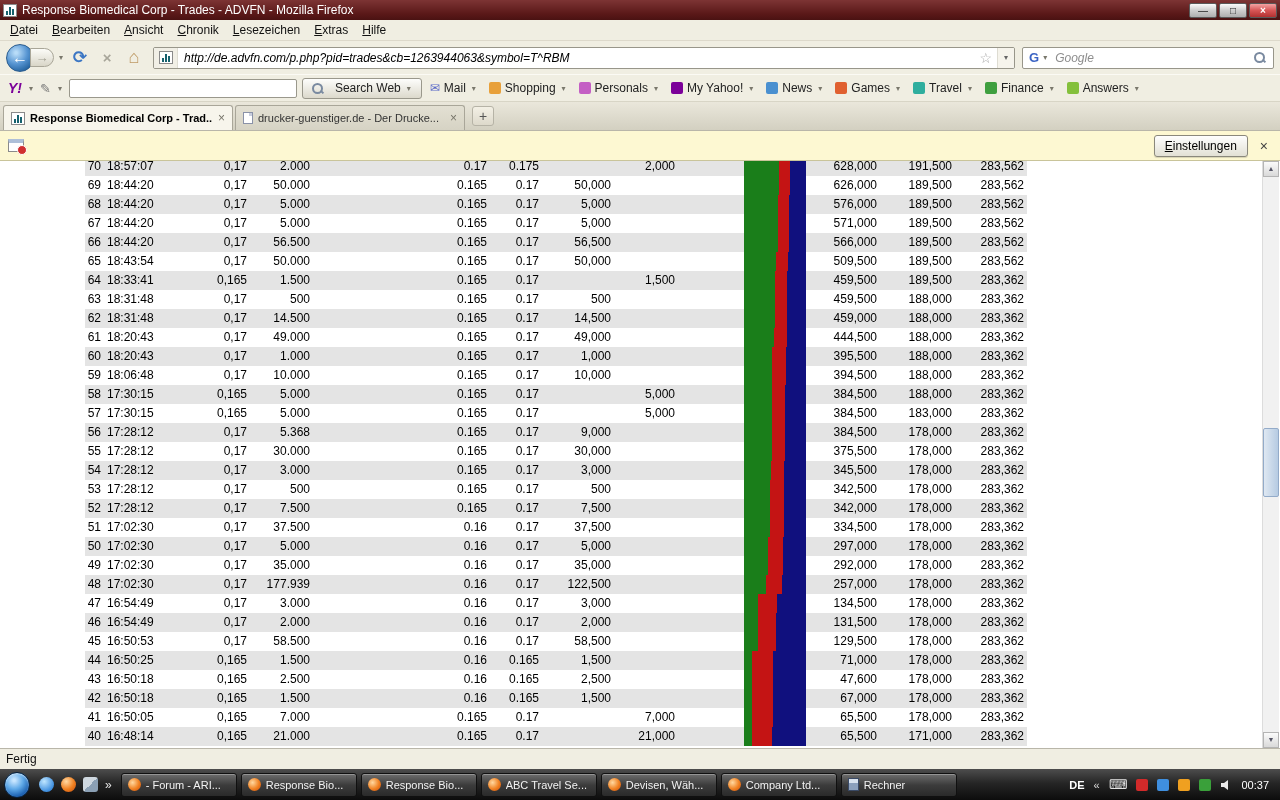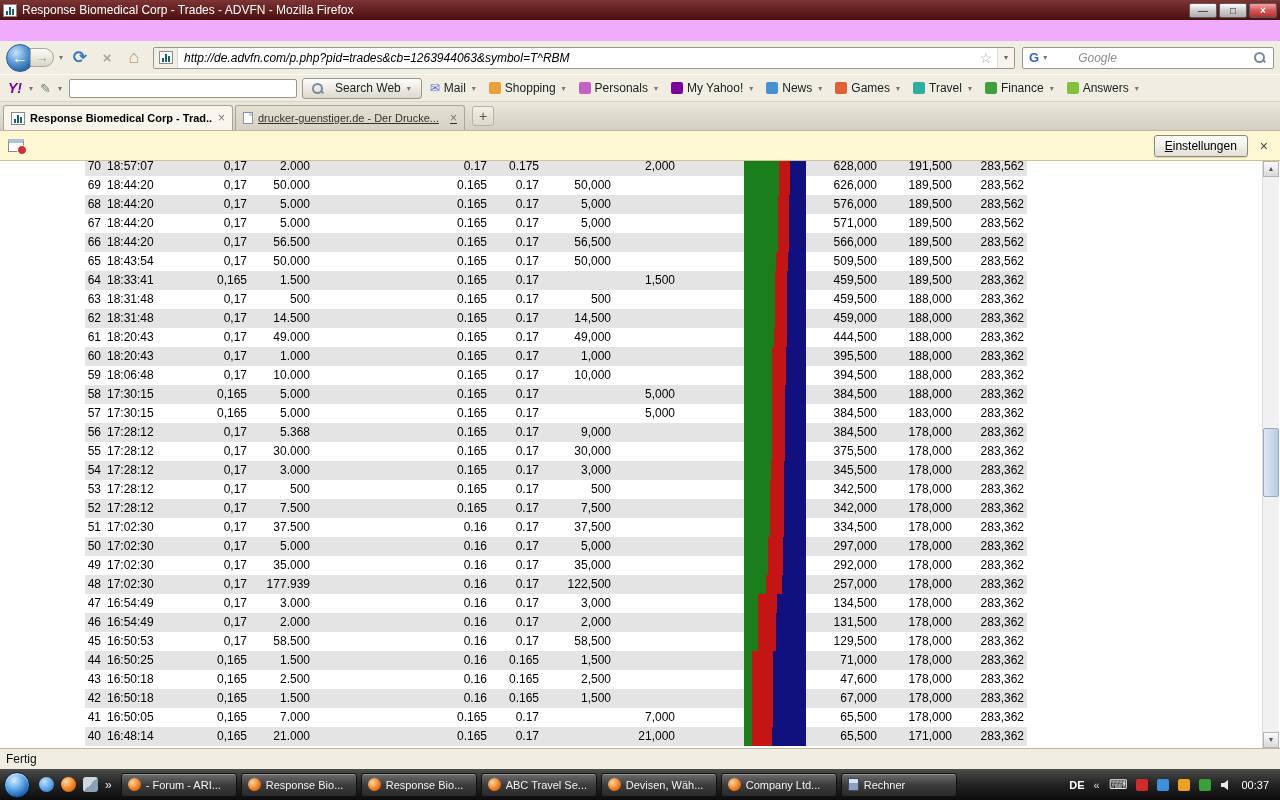--- a/index.html
+++ b/index.html
@@ -50,21 +50,21 @@
   .urlbar .fav { width:24px; height:100%; background:#f1efe6; border-right:1px solid #dedcd2;
     display:flex; align-items:center; justify-content:center; }
   .url-text { flex:1; padding:0 6px; color:#000; white-space:nowrap; overflow:hidden;font-style:italic; }
   .star-glyph { color:#a8a8a8; font-size:14px; padding:0 5px; }
   .url-drop { width:17px; height:100%; border-left:1px solid #dedcd2; color:#666; font-size:8px;
     display:flex; align-items:center; justify-content:center; background:#f6f4ec; }
 
   .searchbar { width:252px; height:22px; background:#fff; border:1px solid #98968a; border-radius:2px;
     display:flex; align-items:center; }
   .g-logo { color:#3a63c4; font-weight:bold; font-size:13px; padding:0 2px 0 6px; }
-  .search-placeholder { flex:1; color:#8d8d8d; font-style:italic; padding-left:6px;margin-left:23px; }
+  .search-placeholder { flex:1; color:#8d8d8d; font-style:italic; padding-left:6px; }
   .magnifier { position:relative; width:13px; height:13px; margin-right:7px; flex-shrink:0; }
   .magnifier::before { content:''; position:absolute; left:1px; top:1px; width:7px; height:7px;
     border:2px solid #7a8aa0; border-radius:50%; }
   .magnifier::after { content:''; position:absolute; left:9px; top:9px; width:4px; height:2px;
     background:#7a8aa0; transform:rotate(45deg); }
 
   
   .yahoobar { position:absolute; top:74px; left:0; right:0; height:28px; background:#f0eee2;
     border-top:1px solid #fbfaf4; border-bottom:1px solid #d8d5c6; display:flex; align-items:center;
     padding:0 8px; gap:5px; color:#222; }
@@ -80,21 +80,21 @@
   .envelope-glyph { font-size:12px; color:#5a6ac8; }
 
   
   .tabbar { position:absolute; top:102px; left:0; right:0; height:29px;
     background:linear-gradient(#eae7db,#d3d0c1); border-bottom:1px solid #b9b6a9;
     display:flex; align-items:flex-end; padding:0 3px; }
   .tab { width:230px; height:25px; display:flex; align-items:center; gap:5px; padding:0 7px;
     font-size:11px; border:1px solid #a9a699; border-bottom:none; border-radius:3px 3px 0 0;
     margin-right:2px; overflow:hidden; }
   .tab.active { background:#f7f5ec; font-weight:bold; }
-  .tab.inactive { background:linear-gradient(#e3e0d3,#d6d3c4); color:#333;text-decoration:underline; }
+  .tab.inactive { background:linear-gradient(#e3e0d3,#d6d3c4); color:#333; }
   .tab-label { white-space:nowrap; overflow:hidden; flex:1; }
   .tab-close { color:#77756a; font-size:12px; font-weight:normal; }
   .page-ico { width:10px; height:12px; background:#fff; border:1px solid #8a92a8; position:relative; flex-shrink:0; }
   .page-ico::after { content:''; position:absolute; right:0; top:0; width:3px; height:3px; background:#c8cede; }
   .newtab-btn { align-self:center; width:22px; height:20px; margin-left:5px; text-align:center; line-height:18px;
     color:#555; font-size:14px; background:linear-gradient(#f3f0e5,#ddd9cb); border:1px solid #b6b3a6; border-radius:3px; }
 
   
   .notifbar { position:absolute; top:131px; left:0; right:0; height:30px; background:#fdf8d2;
     border-bottom:1px solid #c9c49a; display:flex; align-items:center; padding:0 8px; gap:8px; }
@@ -176,20 +176,29 @@
         <i class="b3"></i>
       </span>
     <span class="title-text">Response Biomedical Corp - Trades - ADVFN - Mozilla Firefox</span>
     <div class="win-buttons">
       <div class="win-btn">—</div>
       <div class="win-btn">□</div>
       <div class="win-btn close">×</div>
     </div>
   </div>
 
+  <div class="menubar">
+    <span class="menu-item">Datei</span>
+    <span class="menu-item">Bearbeiten</span>
+    <span class="menu-item">Ansicht</span>
+    <span class="menu-item">Chronik</span>
+    <span class="menu-item">Lesezeichen</span>
+    <span class="menu-item">Extras</span>
+    <span class="menu-item">Hilfe</span>
+  </div>
 
   <div class="navbar">
     <div class="nav-back">←</div>
     <div class="nav-fwd">→</div>
     <span class="mini-caret">▾</span>
     <div class="icon-btn">
         <span class="refresh-glyph">⟳</span>
       </div>
     <div class="icon-btn">
         <span class="stop-glyph">×</span>

